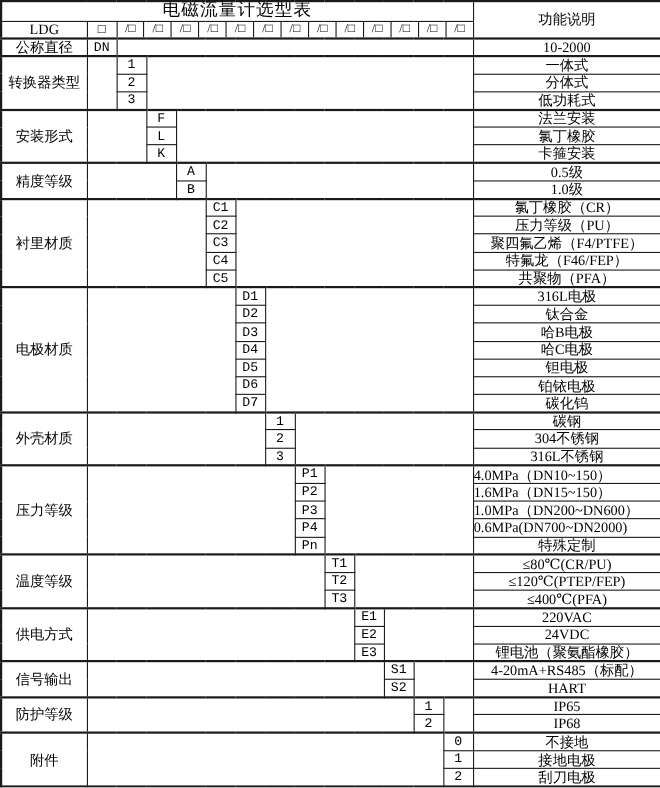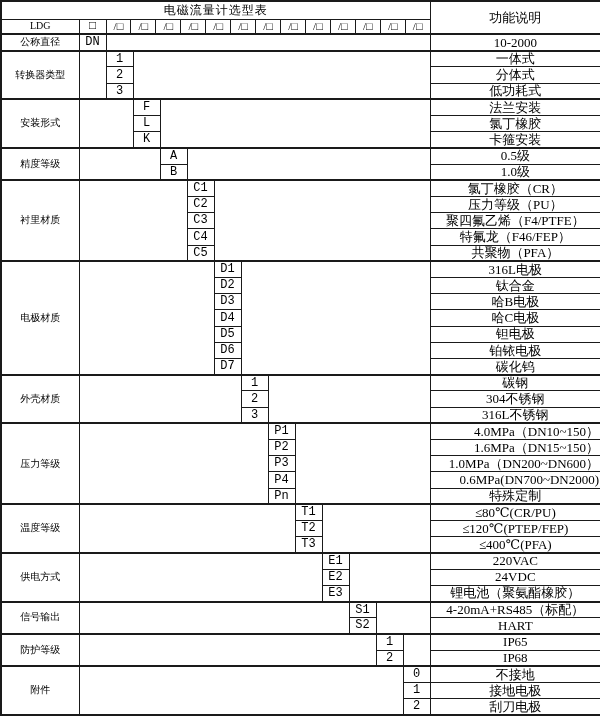--- a/index.html
+++ b/index.html
@@ -6,26 +6,26 @@
   body{width:600px;height:716px;overflow:hidden;
        font-family:"Liberation Serif","DejaVu Serif",serif;color:#000;}
   table.sel{border-collapse:collapse;table-layout:fixed;width:600px;height:716px;
             border:2px solid #1a1a1a;background:#fff;}
   td{border:1px solid #1a1a1a;text-align:center;vertical-align:middle;
      padding:0 1px;font-size:13px;line-height:1.05;overflow:hidden;white-space:nowrap;}
   tr{height:16px;}
   tr.title-row{height:18px;}
   tr.model-row{height:15px;}
   tr.band td{border-top:2px solid #1a1a1a;}
-  td.title-cell{font-size:12px;letter-spacing:1px;}
+  td.title-cell{font-size:16px;letter-spacing:1px;}
   td.right-header{font-size:13px;}
-  td.lbl{font-size:10px;font-family:Liberation Serif, serif;}
+  td.lbl{font-size:13px;font-family:Liberation Serif, serif;}
   td.code{font-size:12px;font-family:"Liberation Mono","DejaVu Sans Mono",monospace;}
   td.desc{font-size:13px;margin-top:18px;}
-  td.desc.ta-l{text-align:right;padding-left:14px;}
+  td.desc.ta-l{text-align:left;padding-left:0;}
   td.seg-td{position:relative;padding:0;}
   .segrow{position:absolute;inset:0;display:flex;}
   .segrow span{flex:1 1 0;display:flex;align-items:center;justify-content:center;
                border-right:1px solid #1a1a1a;font-size:11px;}
   .segrow span:last-child{border-right:none;}
   td.fill{background:#fff;}
 </style>
 </head>
 <body>
 

